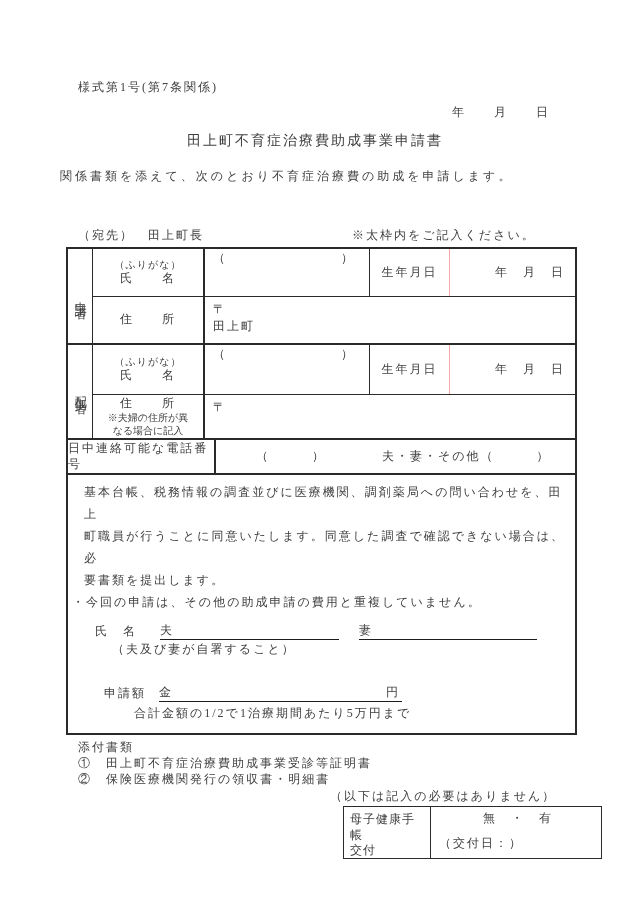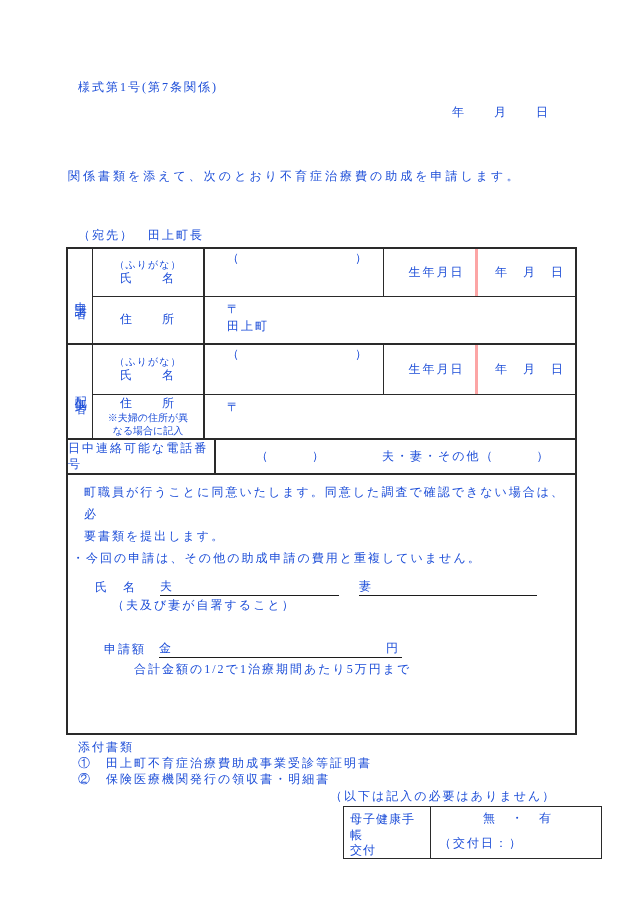--- a/index.html
+++ b/index.html
@@ -1,18 +1,18 @@
 <!DOCTYPE html>
 <html><head>
 <meta charset="utf-8">
 <style>
   html,body { margin:0; padding:0; background:#e8e8e8; }
   .page {
     position:relative; width:630px; height:903px; margin:0 auto;
-    background:#ffffff; color:#1d4ed8;
+    background:#ffffff; color:#404040;
     font-family:"Liberation Serif","DejaVu Serif",serif;
     font-size:12px; letter-spacing:2px; line-height:1.3;
     overflow:hidden;
   }
   .abs { position:absolute; }
   .title { width:100%; text-align:center; font-size:14px; letter-spacing:2px; }
   .small { font-size:10px; letter-spacing:1px; }
   .tiny  { font-size:10px; letter-spacing:0; line-height:13px; }
 
   
@@ -24,37 +24,37 @@
   .secA { height:96px; border-bottom:2px solid #2a2a2a; }
   .secB { height:95px; border-bottom:2px solid #2a2a2a; }
   .secC { height:35px; border-bottom:2px solid #2a2a2a; }
   .secD { flex:1; display:block; padding-top:6px; box-sizing:border-box; }
   .group-cell {
     width:25px; border-right:1px solid #2a2a2a; box-sizing:border-box;
     display:flex; align-items:center; justify-content:center;
     writing-mode:vertical-rl; text-orientation:upright; letter-spacing:3px;
   }
   .rows { flex:1; display:flex; flex-direction:column; }
-  .row { display:flex; box-sizing:border-box;gap:14px; }
+  .row { display:flex; box-sizing:border-box; }
   .row-name  { border-bottom:1px solid #2a2a2a; }
   .rowA-name { height:48px; }
   .rowB-name { height:50px; }
   .row-addr  { flex:1; }
   .cell-label {
     width:112px; border-right:2px solid #2a2a2a; box-sizing:border-box;
     display:flex; flex-direction:column; align-items:center; justify-content:center;
     text-align:center;
   }
   .cell-name-value {
     width:165px; border-right:1px solid #2a2a2a; box-sizing:border-box;
     display:flex; justify-content:space-between; align-items:flex-start;
     padding:2px 14px 0 8px;
   }
   .cell-birth-label {
-    width:80px; border-right:3px solid #fca5a5; box-sizing:border-box;
+    width:80px; border-right:1px solid #fca5a5; box-sizing:border-box;
     display:flex; align-items:center; justify-content:center;
   }
   .cell-birth-value {
     flex:1; display:flex; align-items:center; justify-content:flex-end;
     padding-right:10px; box-sizing:border-box;
   }
   .cell-addr-value { flex:1; padding:5px 8px; box-sizing:border-box; }
   .addr-town { margin-top:1px; }
 
   .phone-label {
@@ -98,25 +98,27 @@
 </style>
 </head>
 <body>
 
 <div class="page">
 
   <div class="abs" style="left:78px; top:80px;">様式第1号(第7条関係)</div>
 
   <div class="abs" style="left:452px; top:105px;">年　　月　　日</div>
 
-
-  <div class="abs" style="left:68px; top:169px; letter-spacing:3px;">関係書類を添えて、次のとおり不育症治療費の助成を申請します。</div>
+  <div class="abs title" style="left:0; top:132px;">田上町不育症治療費助成事業申請書</div>
+
+  <div class="abs" style="left:60px; top:169px; letter-spacing:3px;">関係書類を添えて、次のとおり不育症治療費の助成を申請します。</div>
 
   <div class="abs" style="left:78px; top:228px;">（宛先）　田上町長</div>
 
+  <div class="abs" style="left:352px; top:228px;">※太枠内をご記入ください。</div>
 
   <div class="abs mtable" style="left:66px; top:247px; width:511px; height:488px;">
 
     <div class="sec secA">
       <div class="group-cell">申請者</div>
       <div class="rows">
         <div class="row row-name rowA-name">
           <div class="cell-label">
             <div class="small">（ふりがな）</div>
             <div>氏　　名</div>
@@ -168,20 +170,21 @@
 
     <div class="sec secC">
       <div class="phone-label">日中連絡可能な電話番号</div>
       <div class="phone-value">
         <span class="phone-blank">（　　　）</span>
         <span class="phone-owner">夫・妻・その他（　　　）</span>
       </div>
     </div>
 
     <div class="secD">
+      <div class="c-line cont">基本台帳、税務情報の調査並びに医療機関、調剤薬局への問い合わせを、田上</div>
       <div class="c-line cont">町職員が行うことに同意いたします。同意した調査で確認できない場合は、必</div>
       <div class="c-line cont">要書類を提出します。</div>
       <div class="c-line">・今回の申請は、その他の助成申請の費用と重複していません。</div>
 
       <div class="sig-row">
         <span>氏　名</span>
         <span class="uline u-husband"><span>夫</span></span>
         <span class="uline u-wife"><span>妻</span></span>
       </div>
       <div class="sig-note">（夫及び妻が自署すること）</div>

